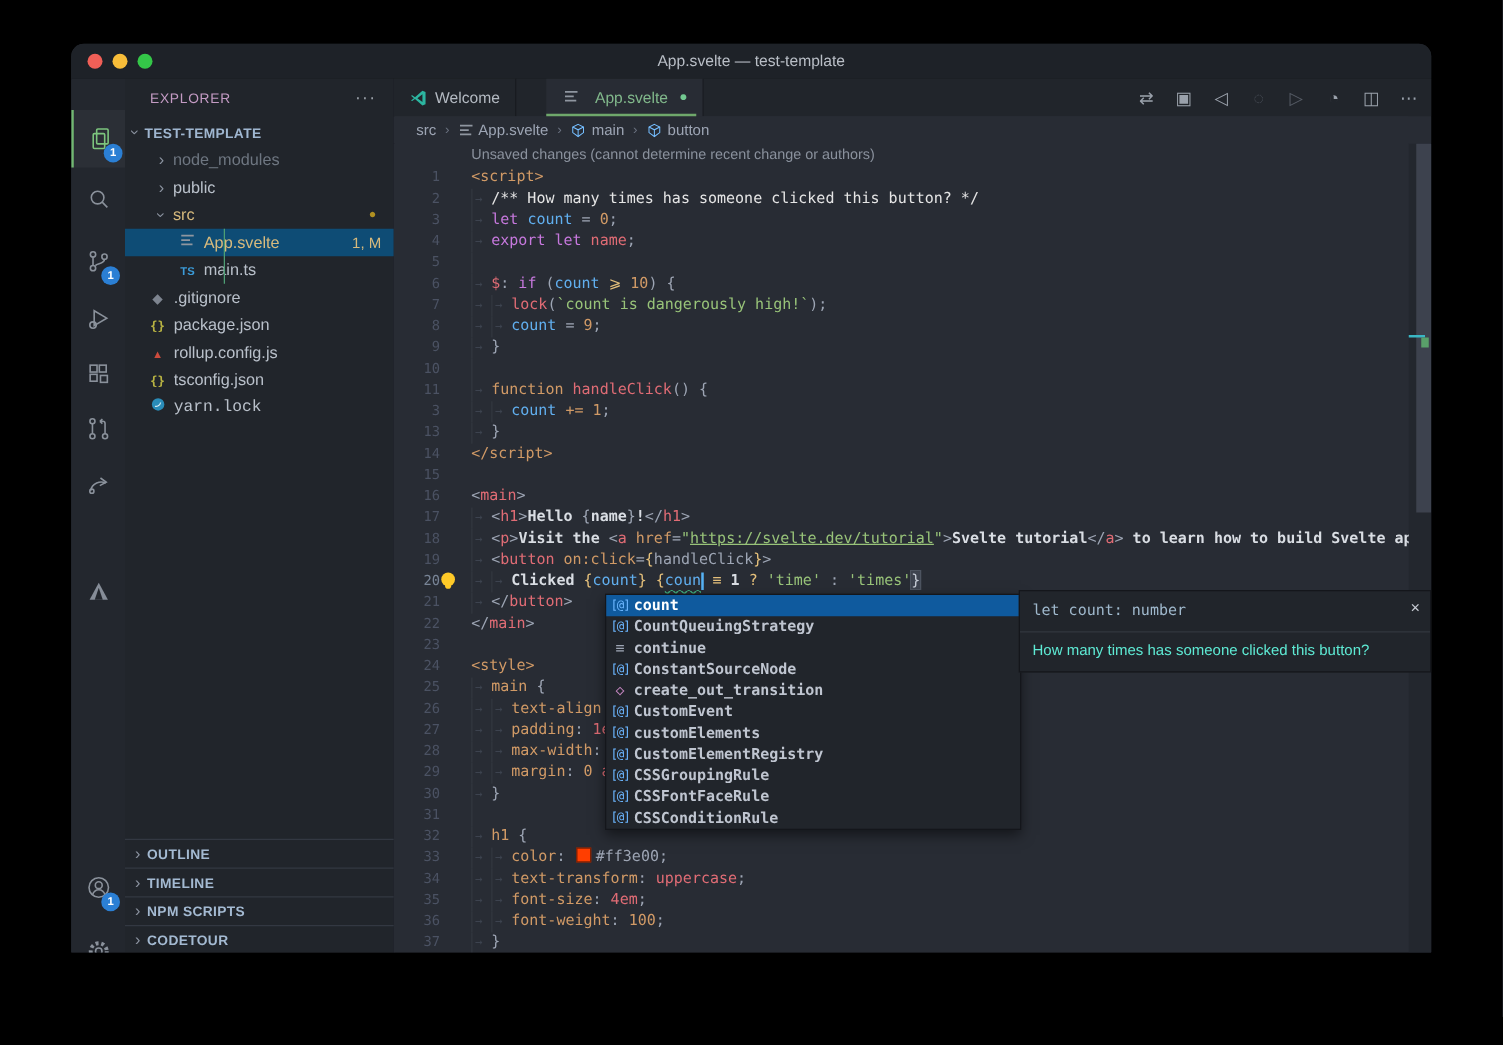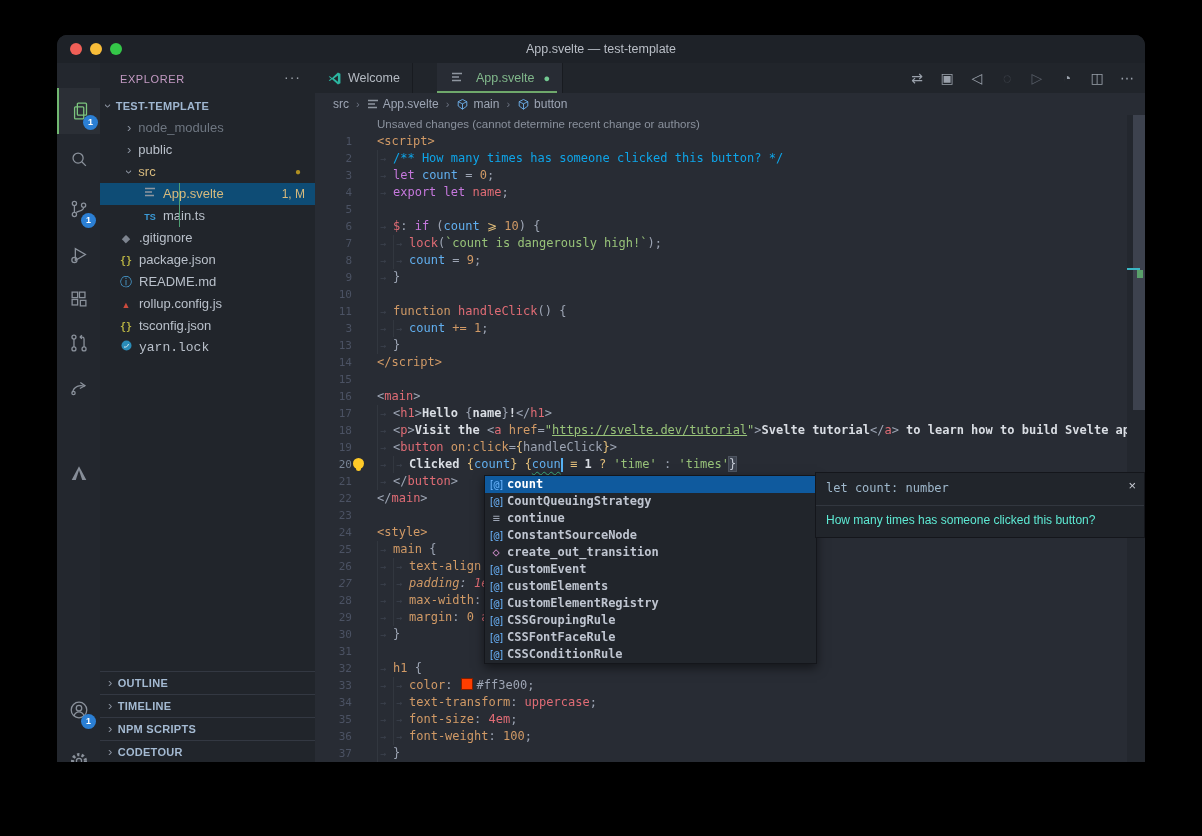--- a/index.html
+++ b/index.html
@@ -63,21 +63,21 @@
 
   
   .codearea{position:absolute;left:258px;top:80px;width:830px;bottom:0;background:#282c34;overflow:hidden}
   .blame{position:absolute;left:62px;top:3px;font-size:11.5px;color:#8a919d}
   .cl{position:absolute;left:0;right:0;height:17px;line-height:17px;font-family:"DejaVu Sans Mono",monospace;font-size:12px;white-space:pre}
   .cl .num{position:absolute;left:0;top:0;width:37px;text-align:right;color:#4b5263;font-size:11px}
   .cl.cur .num{color:#788496}
   .cl .code{position:absolute;left:62px;top:0}
   .tk-d{color:#9da5b4}
   .tk-w{color:#d9dde3;font-weight:bold}
-  .tk-c{color:#0ea5e9}
+  .tk-c{color:#e5e5e5}
   .tk-k{color:#c678dd}
   .tk-b{color:#61afef}
   .tk-r{color:#e06c75}
   .tk-o{color:#d19a66}
   .tk-y{color:#e5c07b}
   .tk-s{color:#98c379}
   .tk-l{color:#98c379;text-decoration:underline}
   .tk-sq{color:#61afef;text-decoration:underline wavy #3fae7e 1px;text-underline-offset:3px}
   .tk-bm{color:#c6ccd6;background:#3e4450;outline:1px solid #4d5460}
   .tk-t,.tk-e{display:inline-block;width:16px;color:#3d434f;border-left:1px solid #32373f;padding-left:2px;box-sizing:border-box;font-size:10px}
@@ -207,21 +207,20 @@
         <div class="trow mod sel" style="padding-left: 42px;"><span class="ficon"><svg width="12" height="12" viewBox="0 0 12 12">
               <g stroke="#8f96a0" stroke-width="1.4">
                 <line x1="1" y1="2.5" x2="11" y2="2.5"></line>
                 <line x1="1" y1="6" x2="8" y2="6"></line>
                 <line x1="1" y1="9.5" x2="10" y2="9.5"></line>
               </g>
             </svg></span><span class="lbl">App.svelte</span><span class="rbadge">1, M</span></div>
         <div class="trow" style="padding-left: 42px;"><span class="ficon" style="color: rgb(59, 155, 216); font-weight: bold; font-size: 9px;">TS</span><span class="lbl">main.ts</span></div>
         <div class="trow" style="padding-left: 18px;"><span class="ficon" style="color: rgb(125, 132, 143);">◆</span><span class="lbl">.gitignore</span></div>
         <div class="trow" style="padding-left: 18px;"><span class="ficon" style="color: rgb(184, 179, 67); font-weight: bold; font-family: &quot;DejaVu Sans Mono&quot;, monospace; font-size: 10px;">{}</span><span class="lbl">package.json</span></div>
-        <div class="trow" style="padding-left: 18px;"><span class="ficon" style="color: rgb(74, 160, 213); font-size: 12px;">ⓘ</span><span class="lbl">README.md</span></div>
         <div class="trow" style="padding-left: 18px;"><span class="ficon" style="color: rgb(204, 75, 61); font-size: 9px;">▲</span><span class="lbl">rollup.config.js</span></div>
         <div class="trow" style="padding-left: 18px;"><span class="ficon" style="color: rgb(184, 179, 67); font-weight: bold; font-family: &quot;DejaVu Sans Mono&quot;, monospace; font-size: 10px;">{}</span><span class="lbl">tsconfig.json</span></div>
         <div class="trow" style="padding-left: 18px; font-family: Liberation Mono, monospace;"><span class="ficon"><svg width="11" height="11" viewBox="0 0 11 11">
               <circle cx="5.5" cy="5.5" r="5" fill="#2a8cb8"></circle>
               <path d="M3 7c1.5.5 4-.5 4.5-3" stroke="#d8ecf5" fill="none"></path>
             </svg></span><span class="lbl">yarn.lock</span></div>
       </div>
     <div class="sb-sections" id="sections">
         <div class="sect"><span class="chev">›</span><span>OUTLINE</span></div>
         <div class="sect"><span class="chev">›</span><span>TIMELINE</span></div>
@@ -329,21 +328,21 @@
       <div class="cl" style="top: 290px;"><span class="num">17</span><span class="code"><span class="tk-t">→</span><span class="tk-d">&lt;</span><span class="tk-r">h1</span><span class="tk-d">&gt;</span><span class="tk-w">Hello </span><span class="tk-d">{</span><span class="tk-w">name</span><span class="tk-d">}</span><span class="tk-w">!</span><span class="tk-d">&lt;/</span><span class="tk-r">h1</span><span class="tk-d">&gt;</span></span></div>
       <div class="cl" style="top: 307px;"><span class="num">18</span><span class="code"><span class="tk-t">→</span><span class="tk-d">&lt;</span><span class="tk-r">p</span><span class="tk-d">&gt;</span><span class="tk-w">Visit the </span><span class="tk-d">&lt;</span><span class="tk-r">a</span><span class="tk-o"> href</span><span class="tk-d">=</span><span class="tk-s">"</span><span class="tk-l">https://svelte.dev/tutorial</span><span class="tk-s">"</span><span class="tk-d">&gt;</span><span class="tk-w">Svelte tutorial</span><span class="tk-d">&lt;/</span><span class="tk-r">a</span><span class="tk-d">&gt;</span><span class="tk-w"> to learn how to build Svelte apps.</span></span></div>
       <div class="cl" style="top: 324px;"><span class="num">19</span><span class="code"><span class="tk-t">→</span><span class="tk-d">&lt;</span><span class="tk-r">button</span><span class="tk-o"> on:click</span><span class="tk-d">=</span><span class="tk-y">{</span><span class="tk-d">handleClick</span><span class="tk-y">}</span><span class="tk-d">&gt;</span></span></div>
       <div class="cl cur" style="top: 341px;"><span class="num">20</span><span class="bulb" style="top: 2px;"></span><span class="code"><span class="tk-t">→</span><span class="tk-t">→</span><span class="tk-w">Clicked </span><span class="tk-y">{</span><span class="tk-b">count</span><span class="tk-y">}</span><span class="tk-d"> </span><span class="tk-y">{</span><span class="tk-sq">coun</span><span class="tk-cur"></span><span class="tk-d"> </span><span class="tk-y">≡</span><span class="tk-w"> 1 </span><span class="tk-y">?</span><span class="tk-d"> </span><span class="tk-s">'time'</span><span class="tk-d"> : </span><span class="tk-s">'times'</span><span class="tk-bm">}</span></span></div>
       <div class="cl" style="top: 358px;"><span class="num">21</span><span class="code"><span class="tk-t">→</span><span class="tk-d">&lt;/</span><span class="tk-r">button</span><span class="tk-d">&gt;</span></span></div>
       <div class="cl" style="top: 375px;"><span class="num">22</span><span class="code"><span class="tk-d">&lt;/</span><span class="tk-r">main</span><span class="tk-d">&gt;</span></span></div>
       <div class="cl" style="top: 392px;"><span class="num">23</span><span class="code"></span></div>
       <div class="cl" style="top: 409px;"><span class="num">24</span><span class="code"><span class="tk-o">&lt;style&gt;</span></span></div>
       <div class="cl" style="top: 426px;"><span class="num">25</span><span class="code"><span class="tk-t">→</span><span class="tk-o">main</span><span class="tk-d"> {</span></span></div>
       <div class="cl" style="top: 443px;"><span class="num">26</span><span class="code"><span class="tk-t">→</span><span class="tk-t">→</span><span class="tk-o">text-align</span><span class="tk-d">: </span><span class="tk-r">center</span><span class="tk-d">;</span></span></div>
-      <div class="cl" style="top: 460px; font-style: italic;"><span class="num">27</span><span class="code"><span class="tk-t">→</span><span class="tk-t">→</span><span class="tk-o">padding</span><span class="tk-d">: </span><span class="tk-r">1em</span><span class="tk-d">;</span></span></div>
+      <div class="cl" style="top: 460px;"><span class="num">27</span><span class="code"><span class="tk-t">→</span><span class="tk-t">→</span><span class="tk-o">padding</span><span class="tk-d">: </span><span class="tk-r">1em</span><span class="tk-d">;</span></span></div>
       <div class="cl" style="top: 477px;"><span class="num">28</span><span class="code"><span class="tk-t">→</span><span class="tk-t">→</span><span class="tk-o">max-width</span><span class="tk-d">: </span><span class="tk-r">240px</span><span class="tk-d">;</span></span></div>
       <div class="cl" style="top: 494px;"><span class="num">29</span><span class="code"><span class="tk-t">→</span><span class="tk-t">→</span><span class="tk-o">margin</span><span class="tk-d">: </span><span class="tk-o">0</span><span class="tk-r"> auto</span><span class="tk-d">;</span></span></div>
       <div class="cl" style="top: 511px;"><span class="num">30</span><span class="code"><span class="tk-t">→</span><span class="tk-d">}</span></span></div>
       <div class="cl" style="top: 528px; text-decoration: underline;"><span class="num">31</span><span class="code"><span class="tk-e">&nbsp;</span></span></div>
       <div class="cl" style="top: 545px;"><span class="num">32</span><span class="code"><span class="tk-t">→</span><span class="tk-o">h1</span><span class="tk-d"> {</span></span></div>
       <div class="cl" style="top: 562px;"><span class="num">33</span><span class="code"><span class="tk-t">→</span><span class="tk-t">→</span><span class="tk-o">color</span><span class="tk-d">: </span><span class="tk-sw"></span><span class="tk-d">#ff3e00</span><span class="tk-d">;</span></span></div>
       <div class="cl" style="top: 579px;"><span class="num">34</span><span class="code"><span class="tk-t">→</span><span class="tk-t">→</span><span class="tk-o">text-transform</span><span class="tk-d">: </span><span class="tk-r">uppercase</span><span class="tk-d">;</span></span></div>
       <div class="cl" style="top: 596px;"><span class="num">35</span><span class="code"><span class="tk-t">→</span><span class="tk-t">→</span><span class="tk-o">font-size</span><span class="tk-d">: </span><span class="tk-r">4em</span><span class="tk-d">;</span></span></div>
       <div class="cl" style="top: 613px;"><span class="num">36</span><span class="code"><span class="tk-t">→</span><span class="tk-t">→</span><span class="tk-o">font-weight</span><span class="tk-d">: </span><span class="tk-o">100</span><span class="tk-d">;</span></span></div>
       <div class="cl" style="top: 630px;"><span class="num">37</span><span class="code"><span class="tk-t">→</span><span class="tk-d">}</span></span></div>

